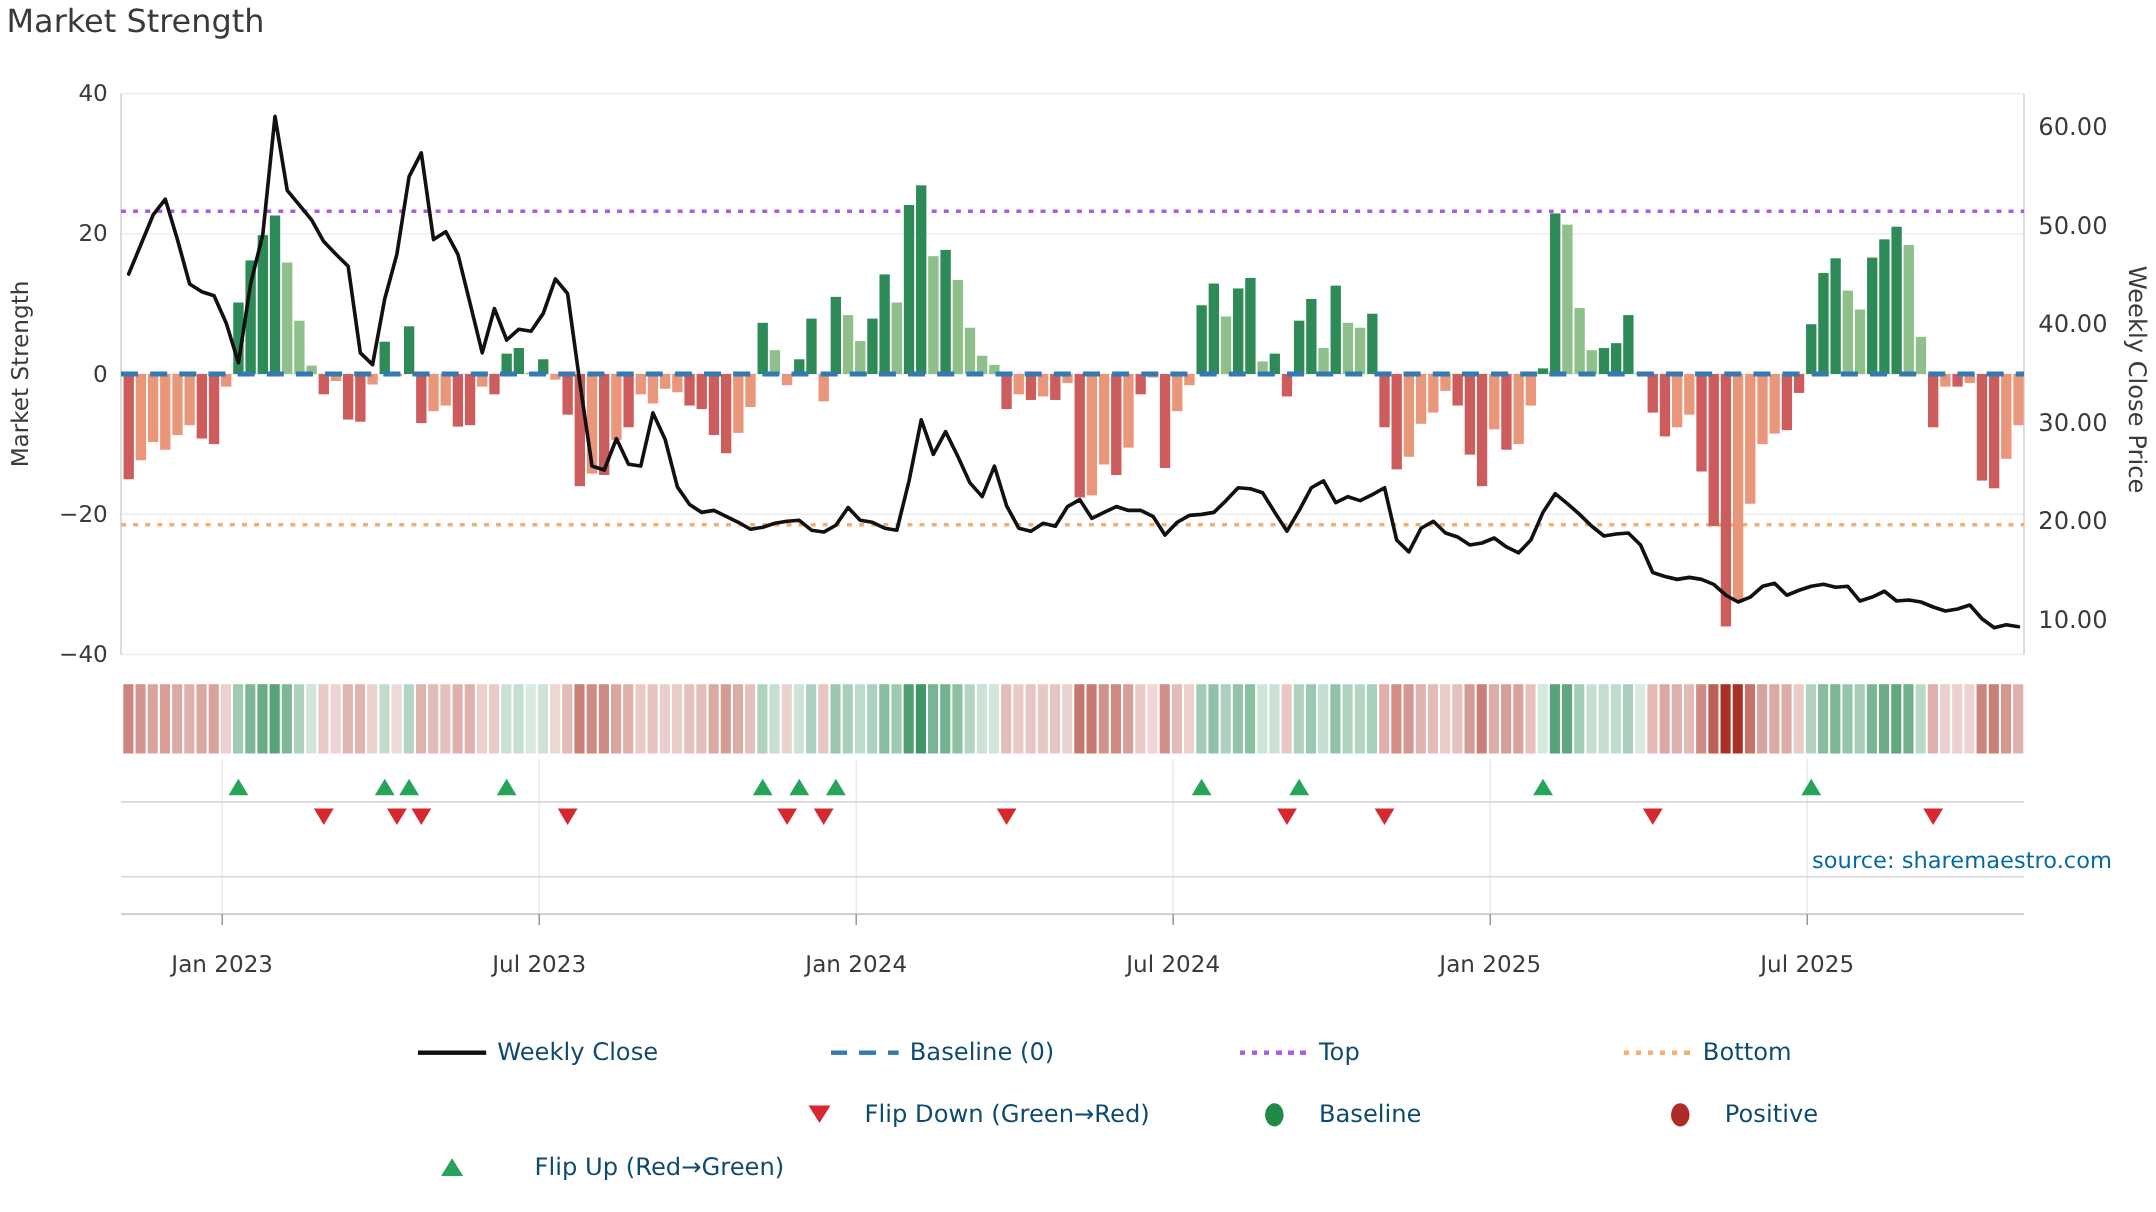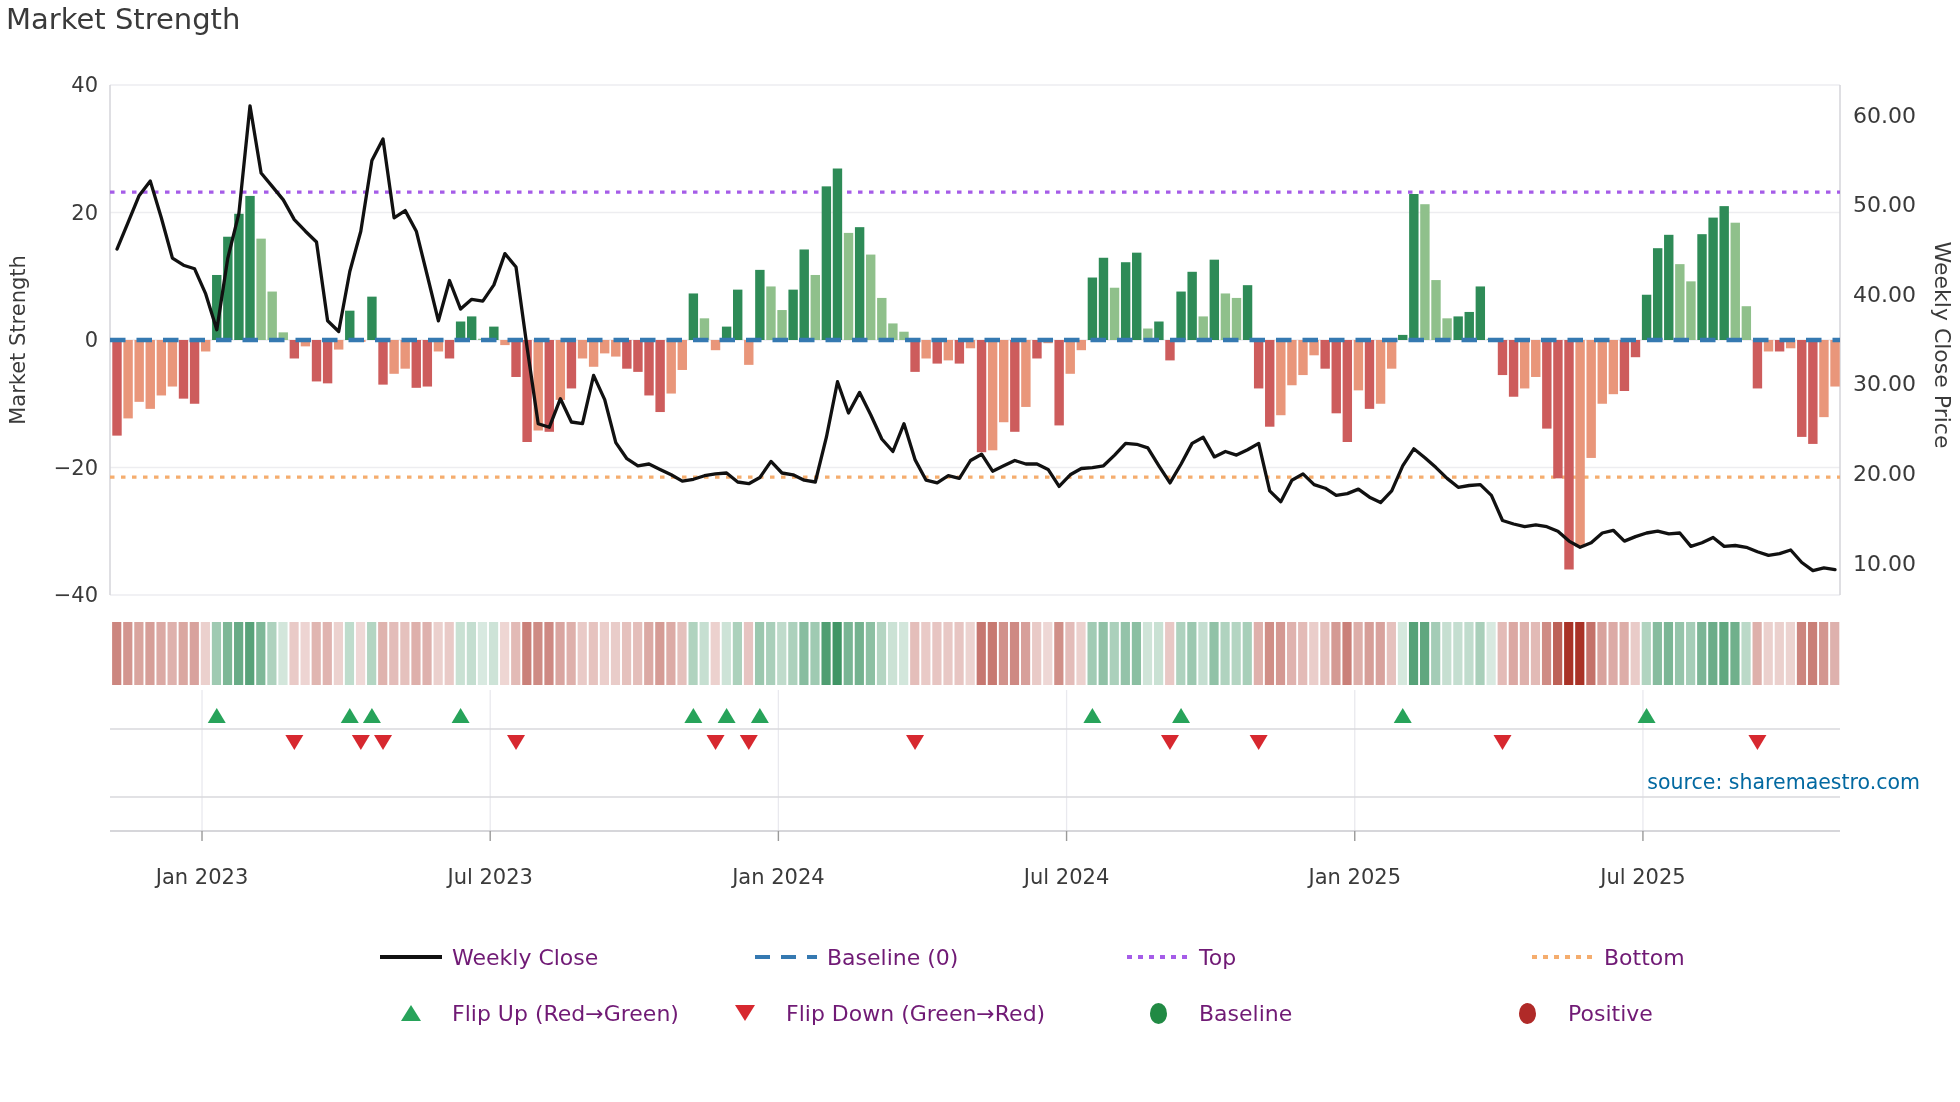--- a/index.html
+++ b/index.html
@@ -8,21 +8,21 @@
   #stage{position:absolute;inset:0;}
   svg#chart{position:absolute;left:0;top:0;}
   .page-title{position:absolute;left:6px;top:2px;font-size:29px;color:#3a3a3a;}
   .ylab-left{position:absolute;left:18px;top:340px;transform:translate(-50%,-50%) rotate(-90deg);
              font-size:21px;color:#3a3a3a;white-space:nowrap;}
   .ylab-right{position:absolute;left:1942px;top:345px;transform:translate(-50%,-50%) rotate(90deg);
               font-size:22px;color:#3a3a3a;white-space:nowrap;}
   .source{position:absolute;right:40px;top:770px;font-size:20.5px;color:#0369a1;}
   .legend-item{position:absolute;display:flex;align-items:center;height:26px;}
   .legend-item .swatch{width:62px;display:flex;align-items:center;justify-content:center;flex:0 0 62px;}
-  .legend-item .lab{margin-left:10px;font-size:22px;color:#701a75;white-space:nowrap;}
+  .legend-item .lab{margin-left:10px;font-size:22px;color:#0c4a6e;white-space:nowrap;}
   .sw-line{width:62px;height:3.5px;background:#111;}
   .sw-dash-blue{width:62px;height:3.5px;background:repeating-linear-gradient(90deg,#3579b1 0 15px,transparent 15px 26px);}
   .sw-dot-purple{width:62px;height:3.5px;background:repeating-linear-gradient(90deg,#a55ce8 0 5px,transparent 5px 11px);}
   .sw-dot-orange{width:62px;height:3.5px;background:repeating-linear-gradient(90deg,#f5ad6e 0 5px,transparent 5px 11px);}
   .sw-tri-up{width:0;height:0;border-left:10px solid transparent;border-right:10px solid transparent;border-bottom:16px solid #27a35a;}
   .sw-tri-down{width:0;height:0;border-left:10px solid transparent;border-right:10px solid transparent;border-top:16px solid #d7282f;}
   .sw-circ-green{width:17px;height:21px;border-radius:50%;background:#218a44;}
   .sw-circ-darkred{width:17px;height:21px;border-radius:50%;background:#b02a28;}
 </style>
 </head>
@@ -425,28 +425,28 @@
         <span class="sw-dash-blue"></span>
       </span>
     <span class="lab">Baseline (0)</span>
   </div>
   <div class="legend-item" style="left:1127px;top:944px;text-align:center;">
     <span class="swatch">
         <span class="sw-dot-purple"></span>
       </span>
     <span class="lab">Top</span>
   </div>
-  <div class="legend-item" style="left:1532px;top:944px;">
+  <div class="legend-item" style="left:1476px;top:944px;">
     <span class="swatch">
         <span class="sw-dot-orange"></span>
       </span>
     <span class="lab">Bottom</span>
   </div>
 
-  <div class="legend-item" style="left:380px;top:1000px;">
+  <div class="legend-item" style="left:380px;top:1048px;gap:34px;">
     <span class="swatch">
         <span class="sw-tri-up"></span>
       </span>
     <span class="lab">Flip Up (Red→Green)</span>
   </div>
   <div class="legend-item" style="left:714px;top:1000px;">
     <span class="swatch">
         <span class="sw-tri-down"></span>
       </span>
     <span class="lab">Flip Down (Green→Red)</span>

